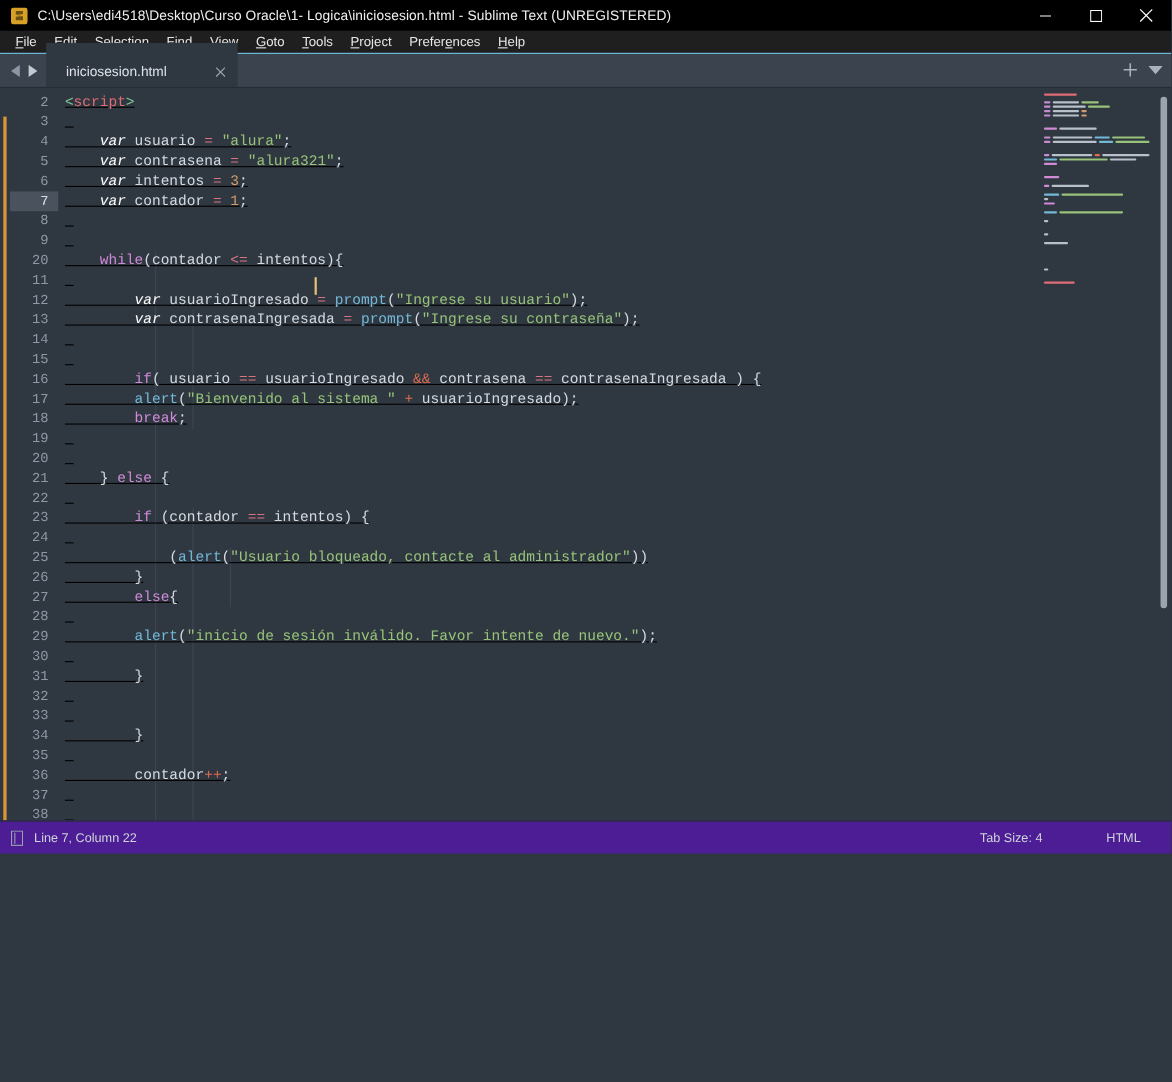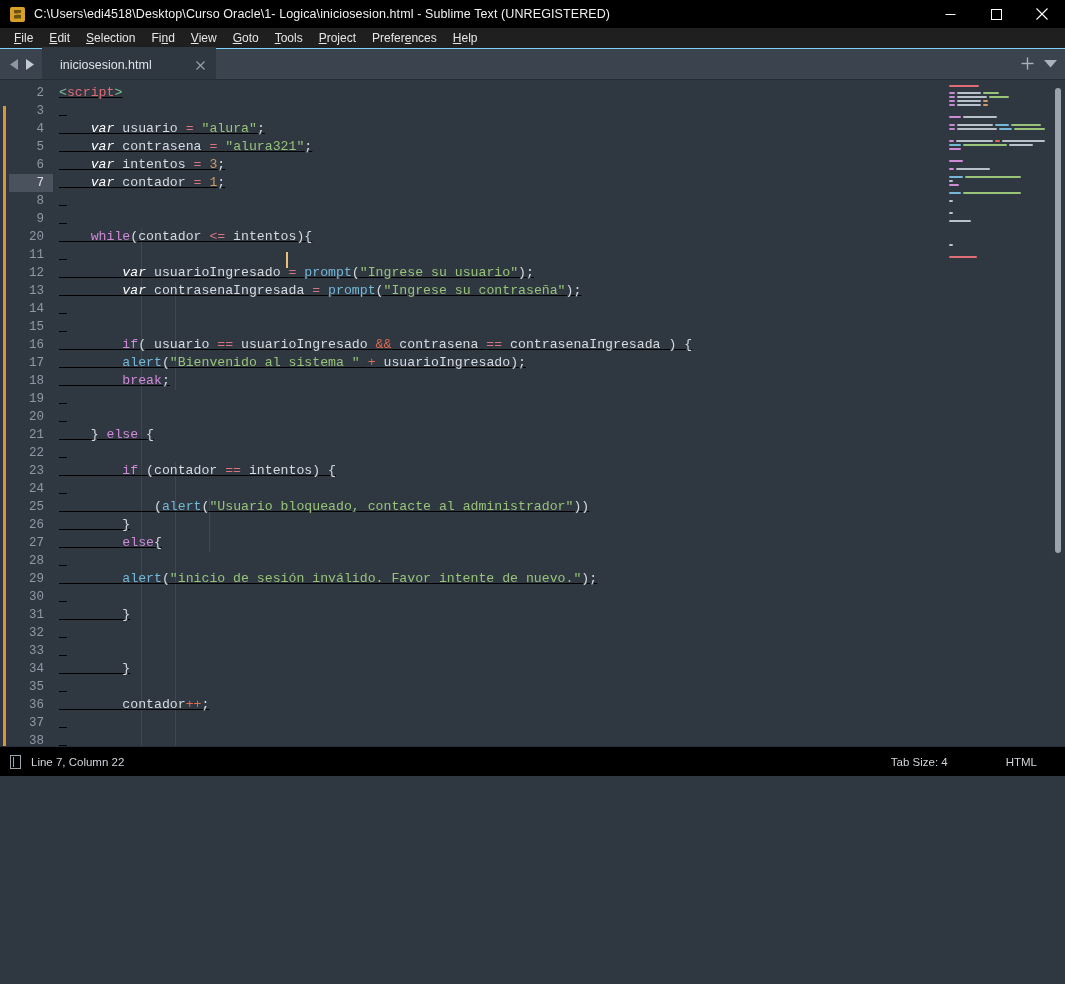--- a/index.html
+++ b/index.html
@@ -41,21 +41,21 @@
 
   
   .tabbar{
     height:30px;flex:0 0 30px;background:#3b434f;display:flex;align-items:flex-end;position:relative;
     border-bottom:1px solid #262c35;
   }
   .navarrows{display:flex;align-items:center;height:30px;padding:0 8px 0 10px;gap:6px;}
   .navarrows svg{display:block;}
   .tab{
     height:28px;min-width:150px;background:#2f3741;display:flex;align-items:center;
-    padding:4px 6px 0 18px;position:relative;
+    padding:12px 6px 0 18px;position:relative;
   }
   .tab-label{font-size:12.5px;color:#dfe3e8;white-space:nowrap;}
   .tab-close{margin-left:auto;width:20px;height:20px;display:flex;align-items:center;justify-content:center;color:#9aa3ad;}
   .tabbar-right{position:absolute;right:8px;top:0;height:29px;display:flex;align-items:center;gap:10px;}
   .tabbar-right svg{display:block;}
 
   
   .editor-wrap{
     flex:1 1 auto;position:relative;background:#2f3741;overflow:hidden;display:flex;
   }
@@ -102,21 +102,21 @@
   }
   .mm-line{height:3.1px;margin-bottom:0.9px;display:flex;padding-left:2px;}
   .mm-seg{height:2px;margin-top:.5px;border-radius:1px;margin-right:2px;}
 
   .vscroll{
     position:absolute;right:4px;top:8px;width:6px;height:465px;background:#aeb6c0;border-radius:3px;opacity:.85;
   }
 
   
   .statusbar{
-    height:29px;flex:0 0 29px;background:#000000;display:flex;align-items:center;
+    height:29px;flex:0 0 29px;background:#4c1d95;display:flex;align-items:center;
     border-top:1px solid #272d38;position:relative;
   }
   .sb-icon{margin-left:10px;margin-right:10px;display:flex;align-items:center;}
   .sb-text{font-size:11.5px;color:#cfd4da;}
   .sb-right{position:absolute;right:0;top:0;height:29px;display:flex;align-items:center;}
   .sb-right .sb-text{margin-right:58px;}
   .sb-right .sb-text:last-child{margin-right:28px;}
 </style>
 </head>
 <body>

